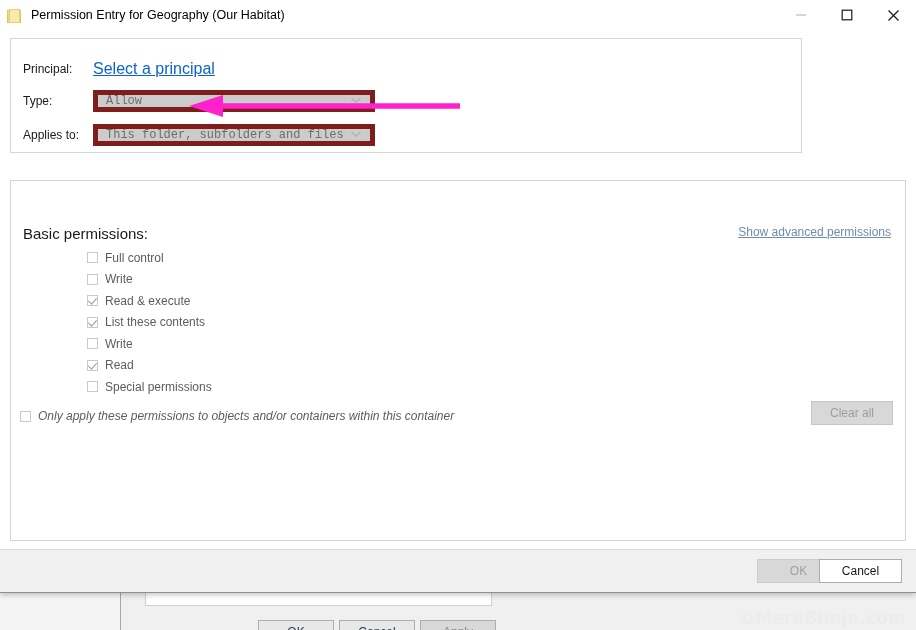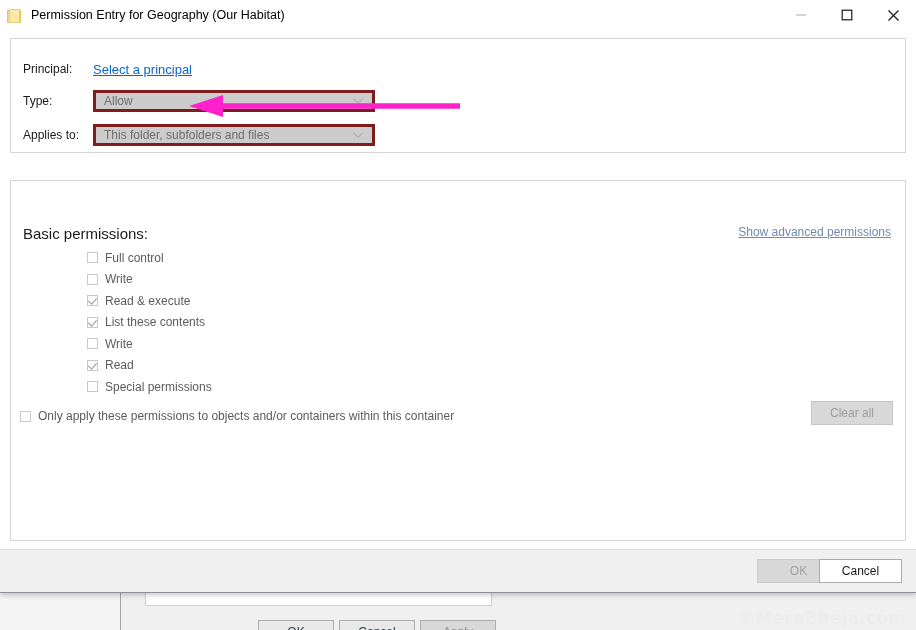--- a/index.html
+++ b/index.html
@@ -136,21 +136,21 @@
   }
 
   .panel {
     position: absolute;
     background: #ffffff;
     border: 1px solid #d5d5d5;
     box-sizing: border-box;
   }
   #panel-top {
     left: 10px; top: 8px;
-    width: 896px; height: 115px;
+    width: 792px; height: 115px;
   }
   #panel-bottom {
     left: 10px; top: 150px;
     width: 896px; height: 361px;
   }
 
   
   .field-row {
     position: absolute;
     left: 12px;
@@ -162,35 +162,36 @@
     width: 70px;
     font-size: 12px;
     color: #1a1a1a;
     white-space: nowrap;
   }
   #row-principal { top: 19px; }
   #row-type      { top: 51px; }
   #row-applies   { top: 85px; }
 
   #select-principal-link {
-    font-size: 13px;
+    font-size: 16px;
     color: #0b63ce;
     cursor: pointer;
     white-space: nowrap;
   }
 
   .combo {
     position: relative;
     width: 282px;
     height: 22px;
     background: #cccccc;
-    border: 3px solid #7f1d1d;
+    border: 5px solid #7f1d1d;
     box-sizing: border-box;
     display: flex;
     align-items: center;
+    font-family: Liberation Mono, monospace;
   }
   .combo .combo-value {
     padding-left: 8px;
     font-size: 12px;
     color: #6d6d6d;
     white-space: nowrap;
     overflow: hidden;
   }
   .combo .chev {
     position: absolute;
@@ -256,20 +257,21 @@
     color: #5c5c5c;
     white-space: nowrap;
   }
 
   #only-apply-row {
     position: absolute;
     left: 9px;
     top: 228px;
     display: flex;
     align-items: center;
+    font-style: italic;
   }
   #only-apply-row .perm-label { color: #5c5c5c; }
 
   #clear-all-btn {
     position: absolute;
     right: 12px;
     top: 220px;
     width: 82px;
     height: 24px;
     background: #d8d8d8;

